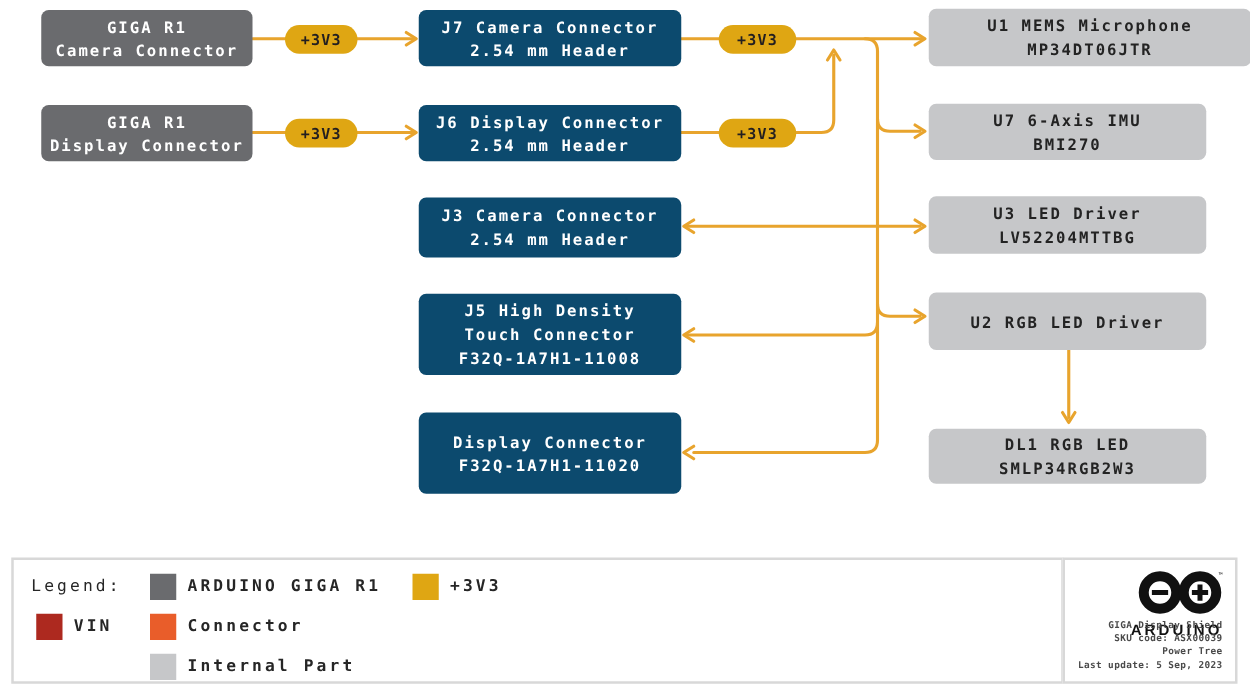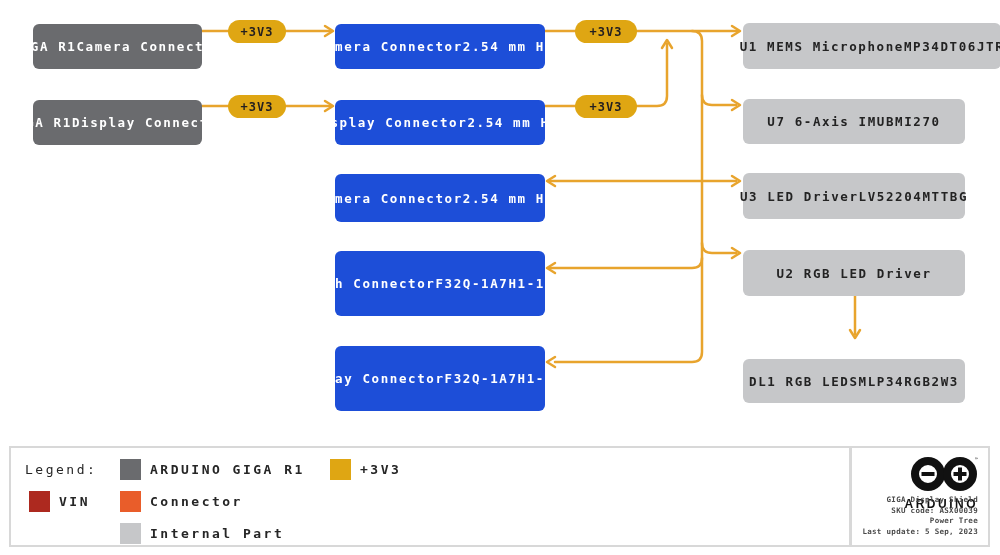--- a/index.html
+++ b/index.html
@@ -6,26 +6,26 @@
   html,body { background:#ffffff; }
   body {
     font-family: "DejaVu Sans Mono", "Liberation Mono", monospace;
     width: 1000px; height: 555px; position: relative; overflow: hidden;
   }
   #stage { position:absolute; left:0; top:0; width:1000px; height:555px; }
   #wires { position:absolute; left:0; top:0; z-index:0; }
 
   .node {
     position:absolute; z-index:1; border-radius:6px;
-    display:flex; justify-content:center; align-items:center;
+    display:flex; flex-direction:column; justify-content:center; align-items:center;
     font-weight:bold; font-size:12.5px; letter-spacing:1.6px; line-height:19px;
-    text-align:center; white-space:nowrap;margin-top:16px;
+    text-align:center; white-space:nowrap;
   }
   .node.giga    { background:#6A6B6E; color:#ffffff; }
-  .node.conn    { background:#1d4ed8; color:#ffffff; }
+  .node.conn    { background:#0c4a6e; color:#ffffff; }
   .node.internal{ background:#C6C7C9; color:#232323; }
 
   .pill {
     position:absolute; z-index:2; border-radius:12px; background:#DFA613;
     color:#231F20; font-weight:bold; font-size:12px; letter-spacing:1px;
     display:flex; align-items:center; justify-content:center; white-space:nowrap;
   }
 
   .panel {
     position:absolute; z-index:1; background:#ffffff;
@@ -92,20 +92,21 @@
   </div>
   <div class="node conn" style="left:335px; top:84px; width:210px; height:45px;">
     <div>J6 Display Connector</div>
     <div>2.54 mm Header</div>
   </div>
   <div class="node conn" style="left:335px; top:158px; width:210px; height:48px;">
     <div>J3 Camera Connector</div>
     <div>2.54 mm Header</div>
   </div>
   <div class="node conn" style="left:335px; top:235px; width:210px; height:65px;">
+    <div>J5 High Density</div>
     <div>Touch Connector</div>
     <div>F32Q-1A7H1-11008</div>
   </div>
   <div class="node conn" style="left:335px; top:330px; width:210px; height:65px;">
     <div>Display Connector</div>
     <div>F32Q-1A7H1-11020</div>
   </div>
 
   <div class="node internal" style="left:743px; top:7px; width:258px; height:46px;">
     <div>U1 MEMS Microphone</div>

